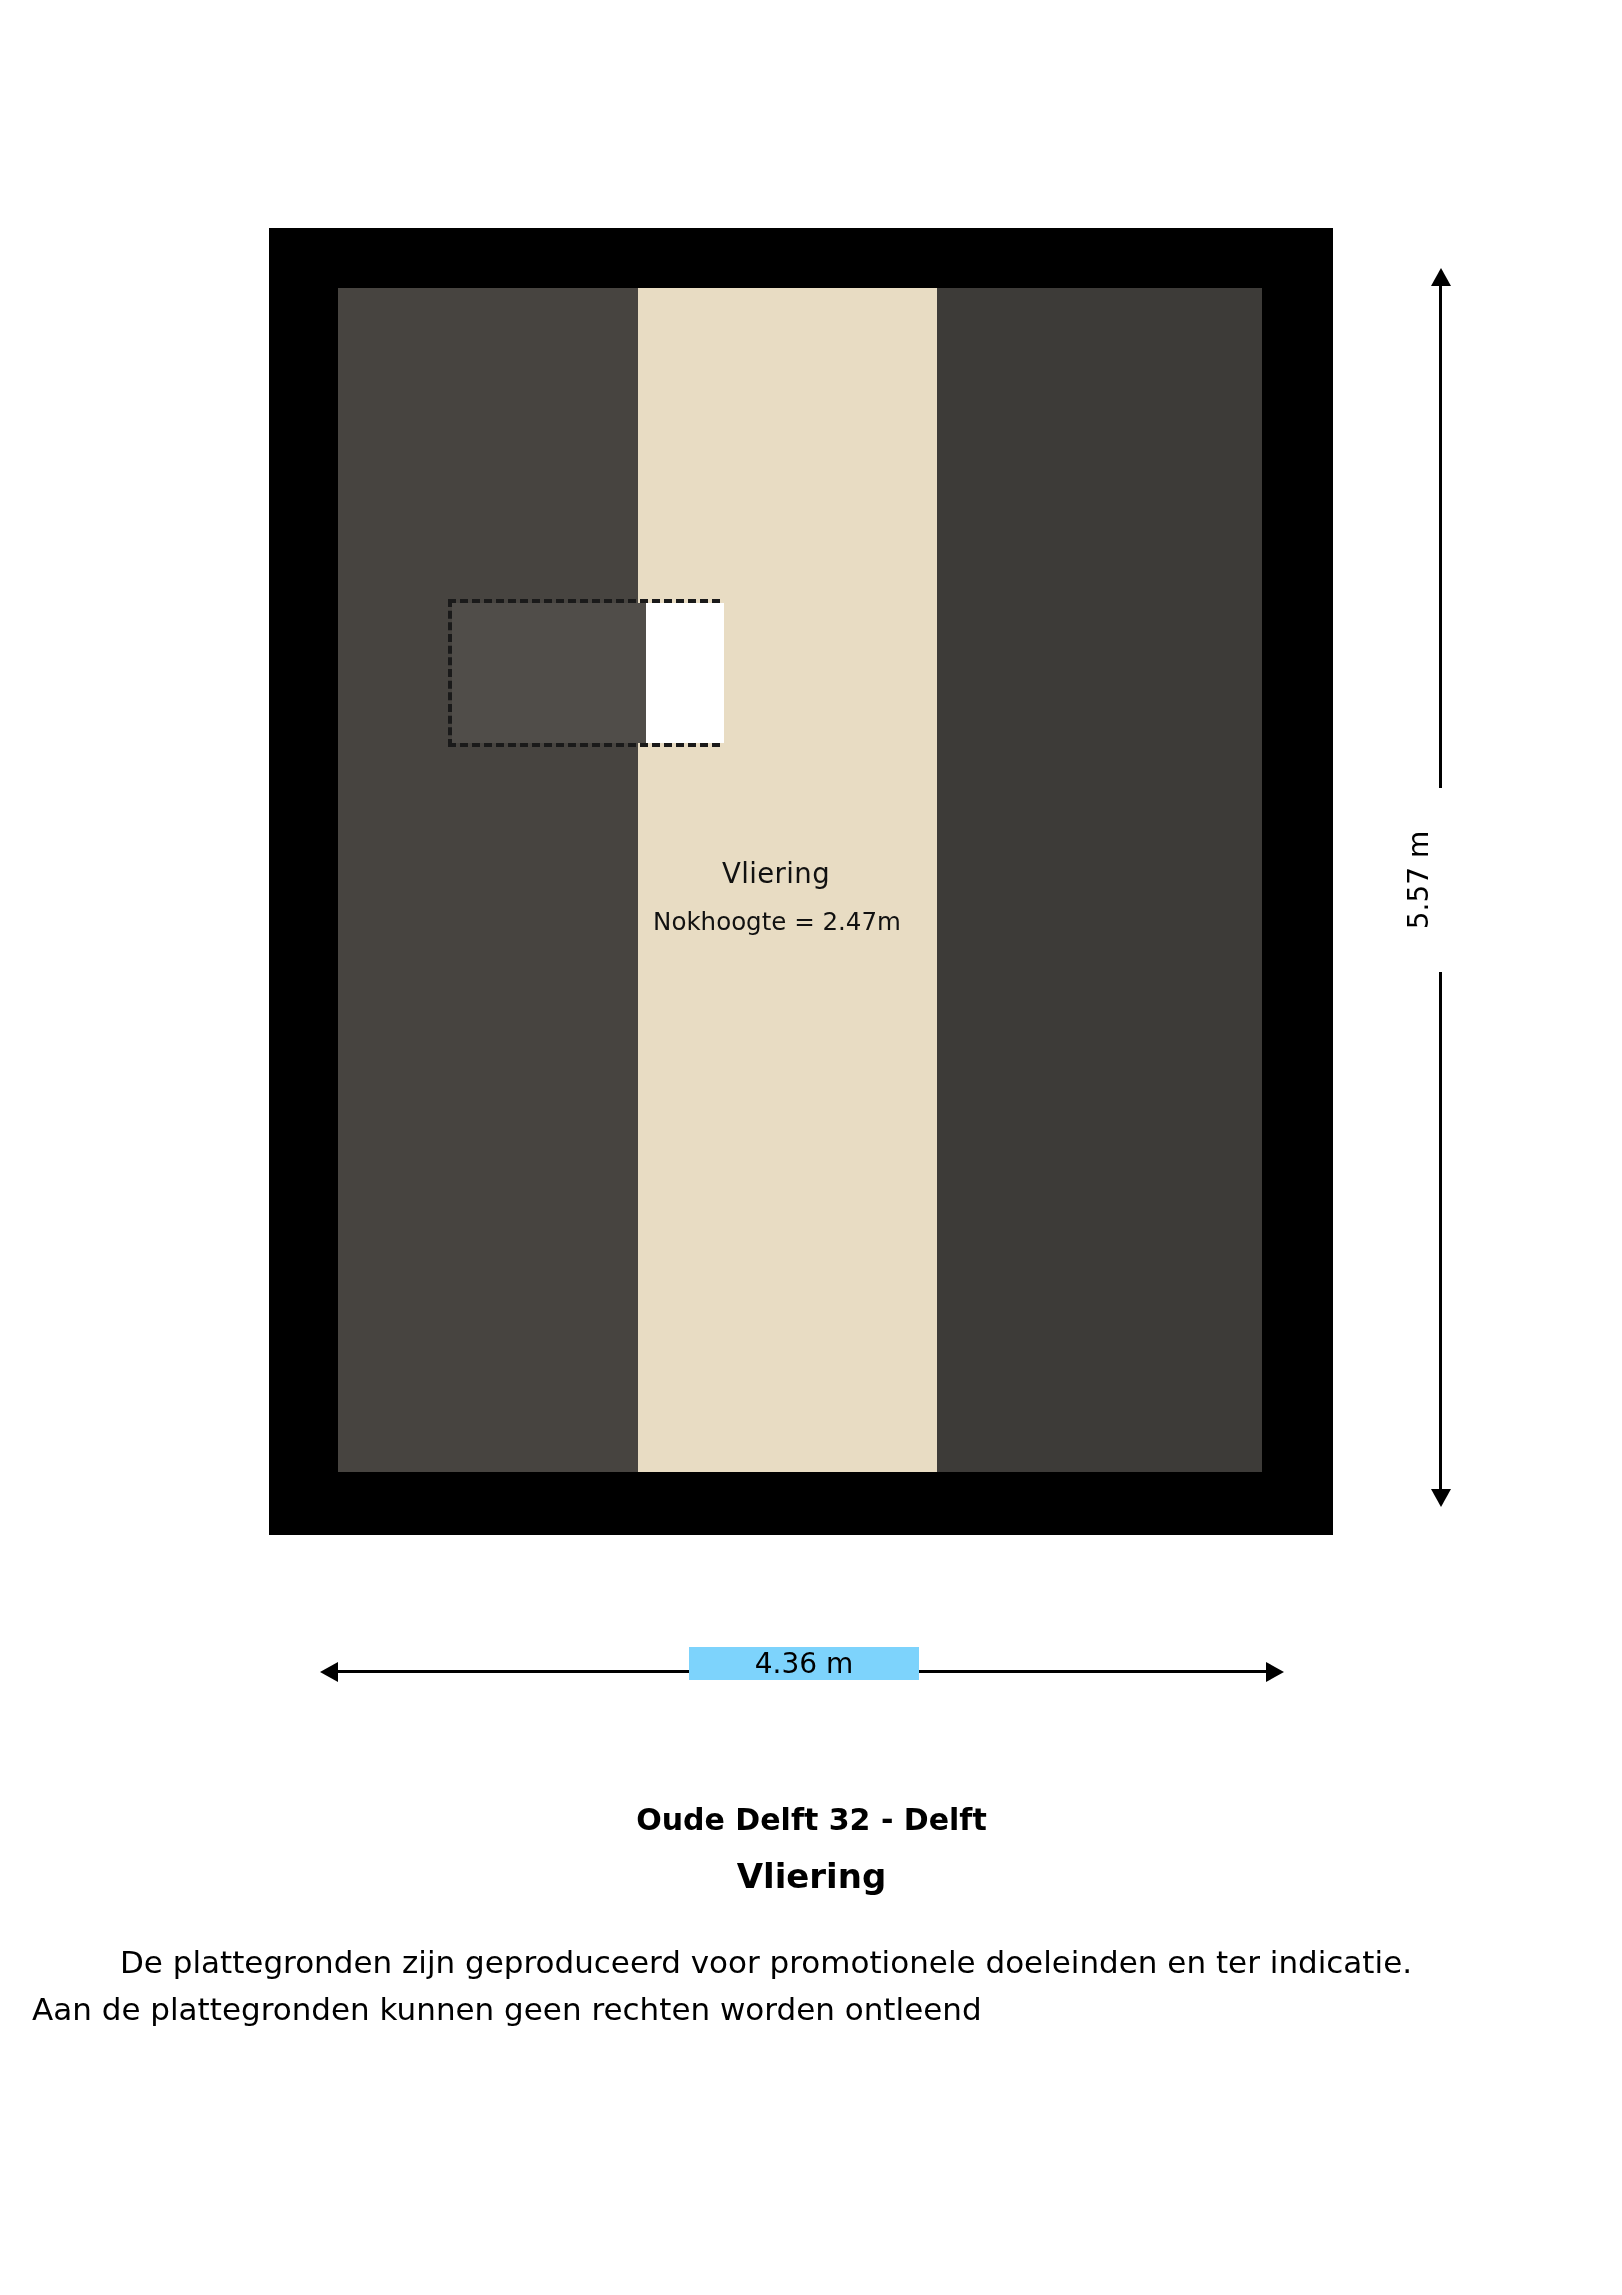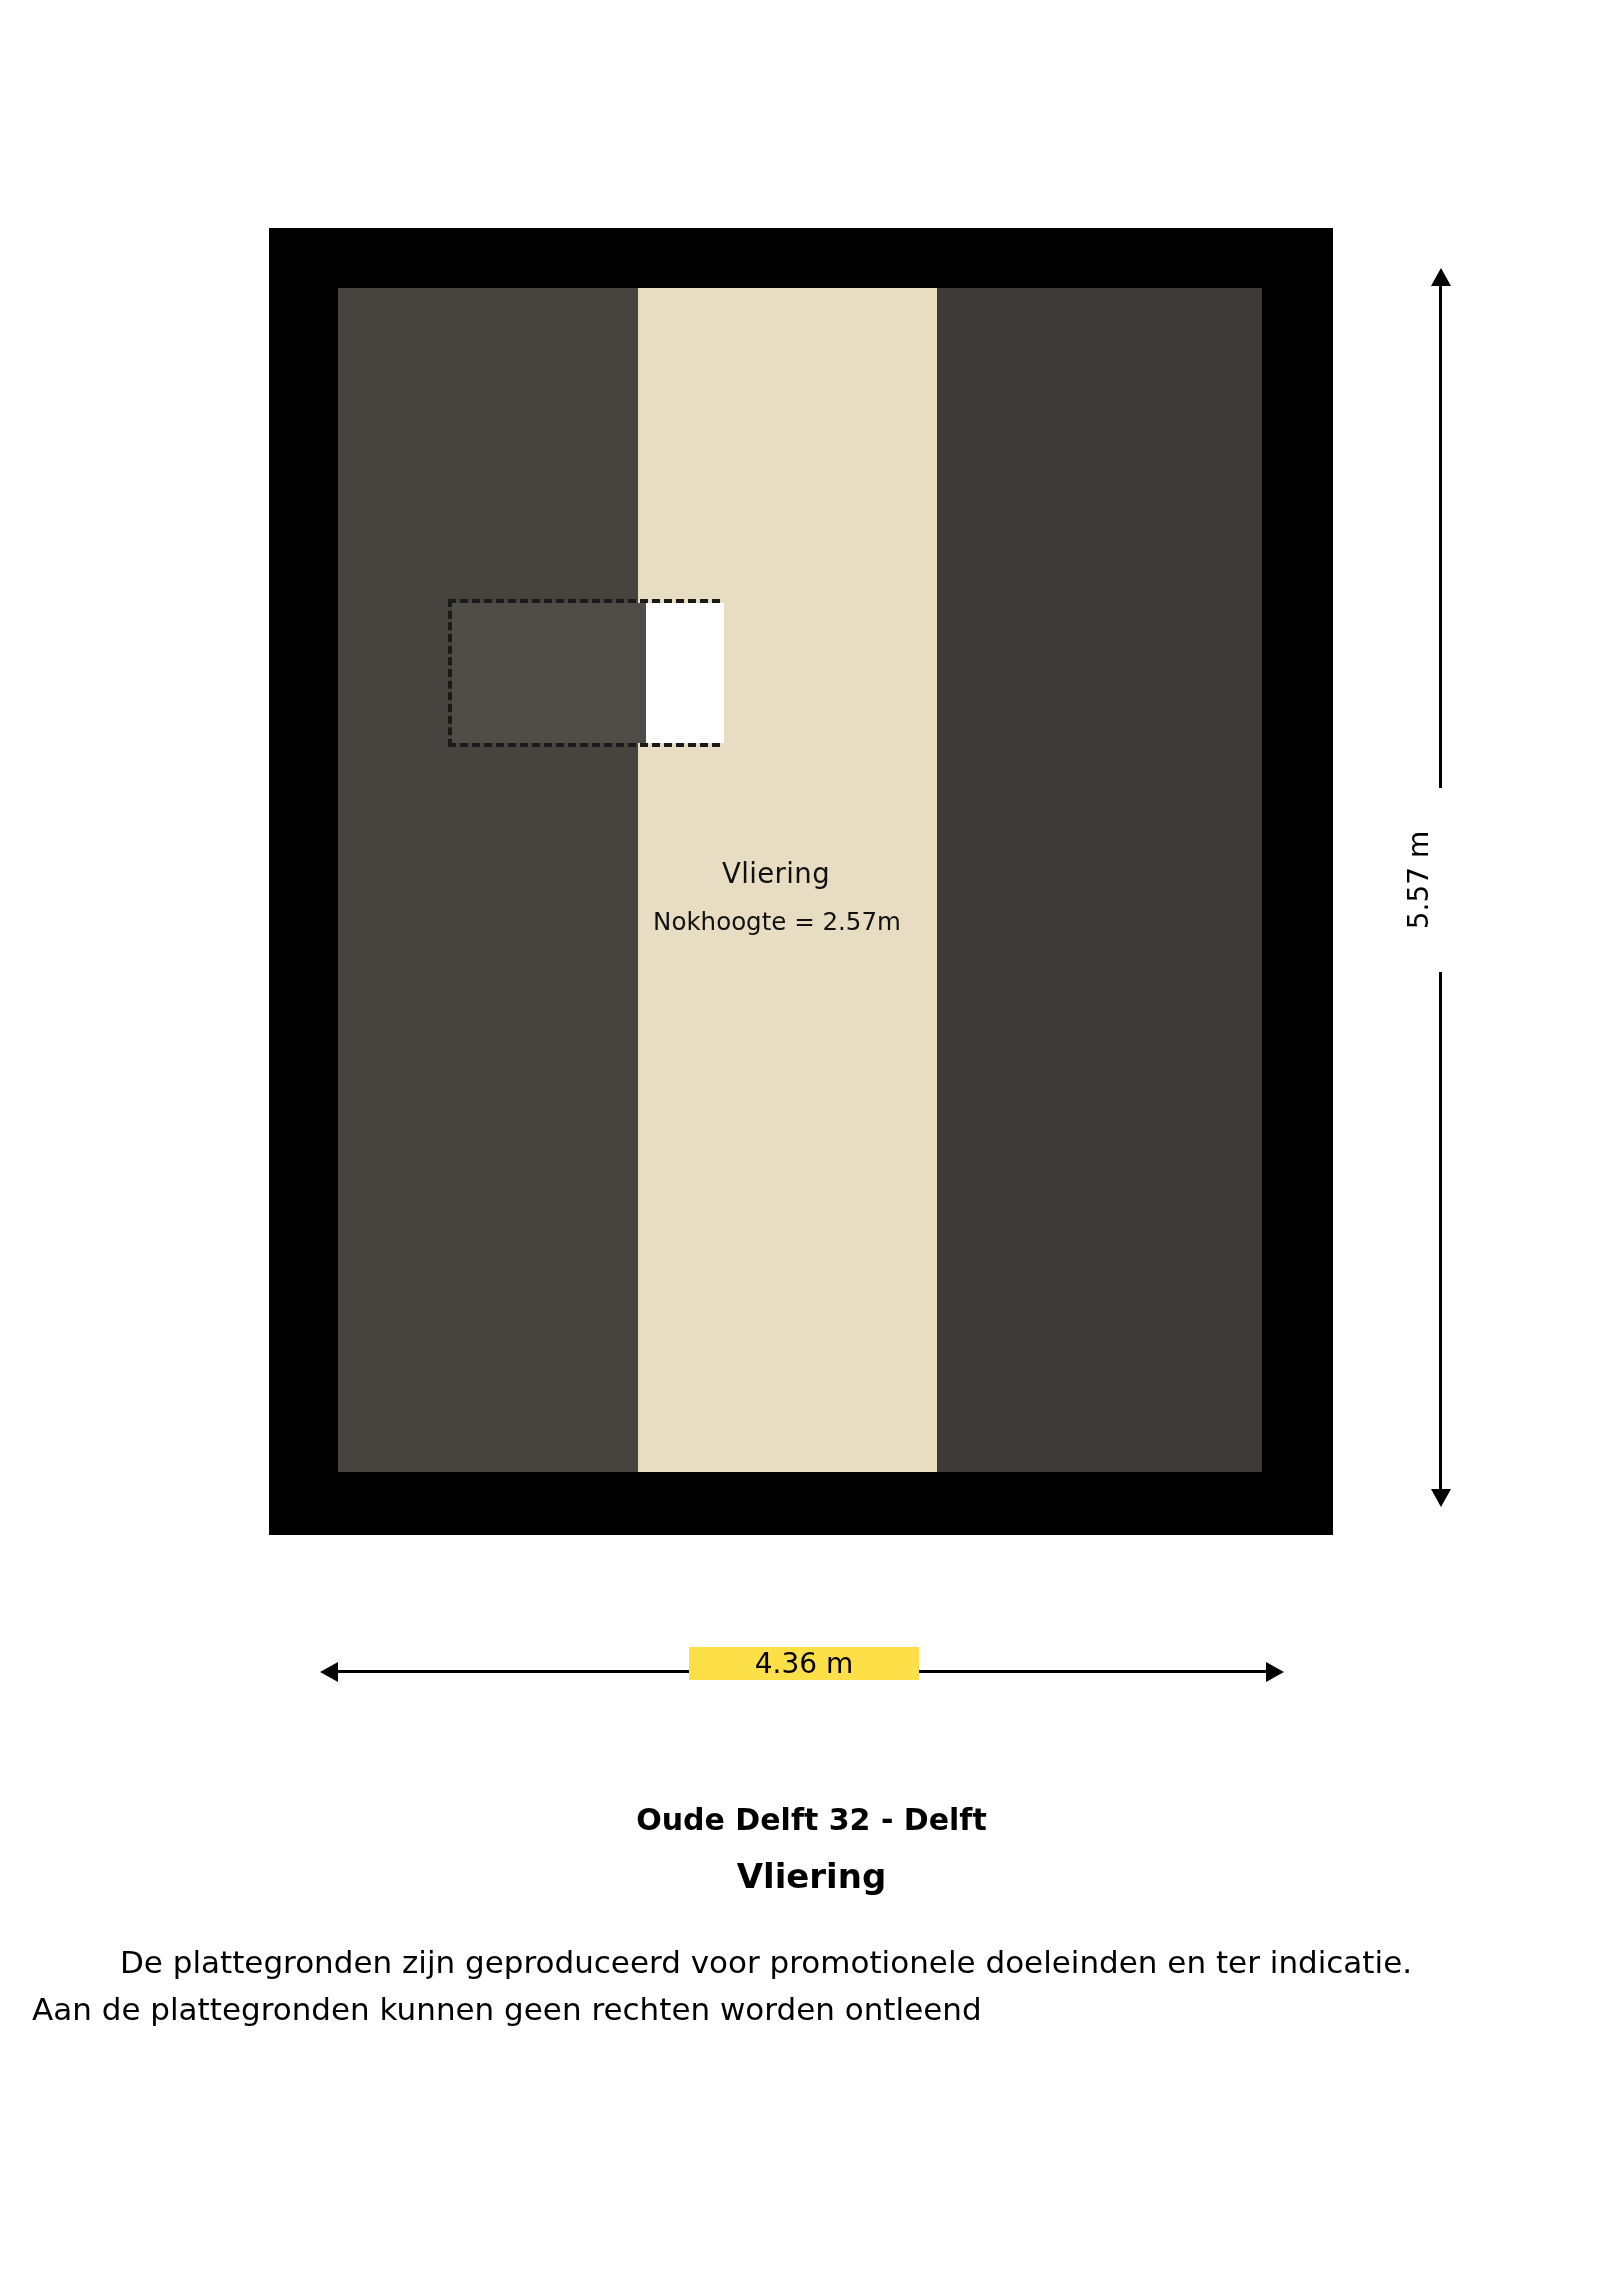--- a/index.html
+++ b/index.html
@@ -201,21 +201,21 @@
     border-bottom: 10px solid transparent;
     border-left: 18.4px solid #000000;
   }
   .dim-horiz-label {
     position: absolute;
     left: 689px;
     top: 1647px;
     width: 230px;
     text-align: center;
     font-size: 28px;
-    background: #fde047;
+    background: #7dd3fc;
     color: #000000;
   }
 
   
   .title {
     position: absolute;
     left: 0;
     top: 1802px;
     width: 1623px;
     text-align: center;
@@ -265,21 +265,21 @@
     <div class="band-center"></div>
     <div class="slope-right"></div>
   </div>
 
   <div class="hatch">
     <div class="hatch-fill-dark"></div>
     <div class="hatch-fill-light"></div>
   </div>
 
   <div class="room-label">Vliering</div>
-  <div class="room-sub">Nokhoogte = 2.57m</div>
+  <div class="room-sub">Nokhoogte = 2.47m</div>
 
   <div class="dim-vert">
     <div class="arrow-up"></div>
     <div class="arrow-down"></div>
   </div>
   <div class="dim-vert-gap"></div>
   <div class="dim-vert-label">5.57 m</div>
 
   <div class="dim-horiz">
     <div class="arrow-left"></div>

